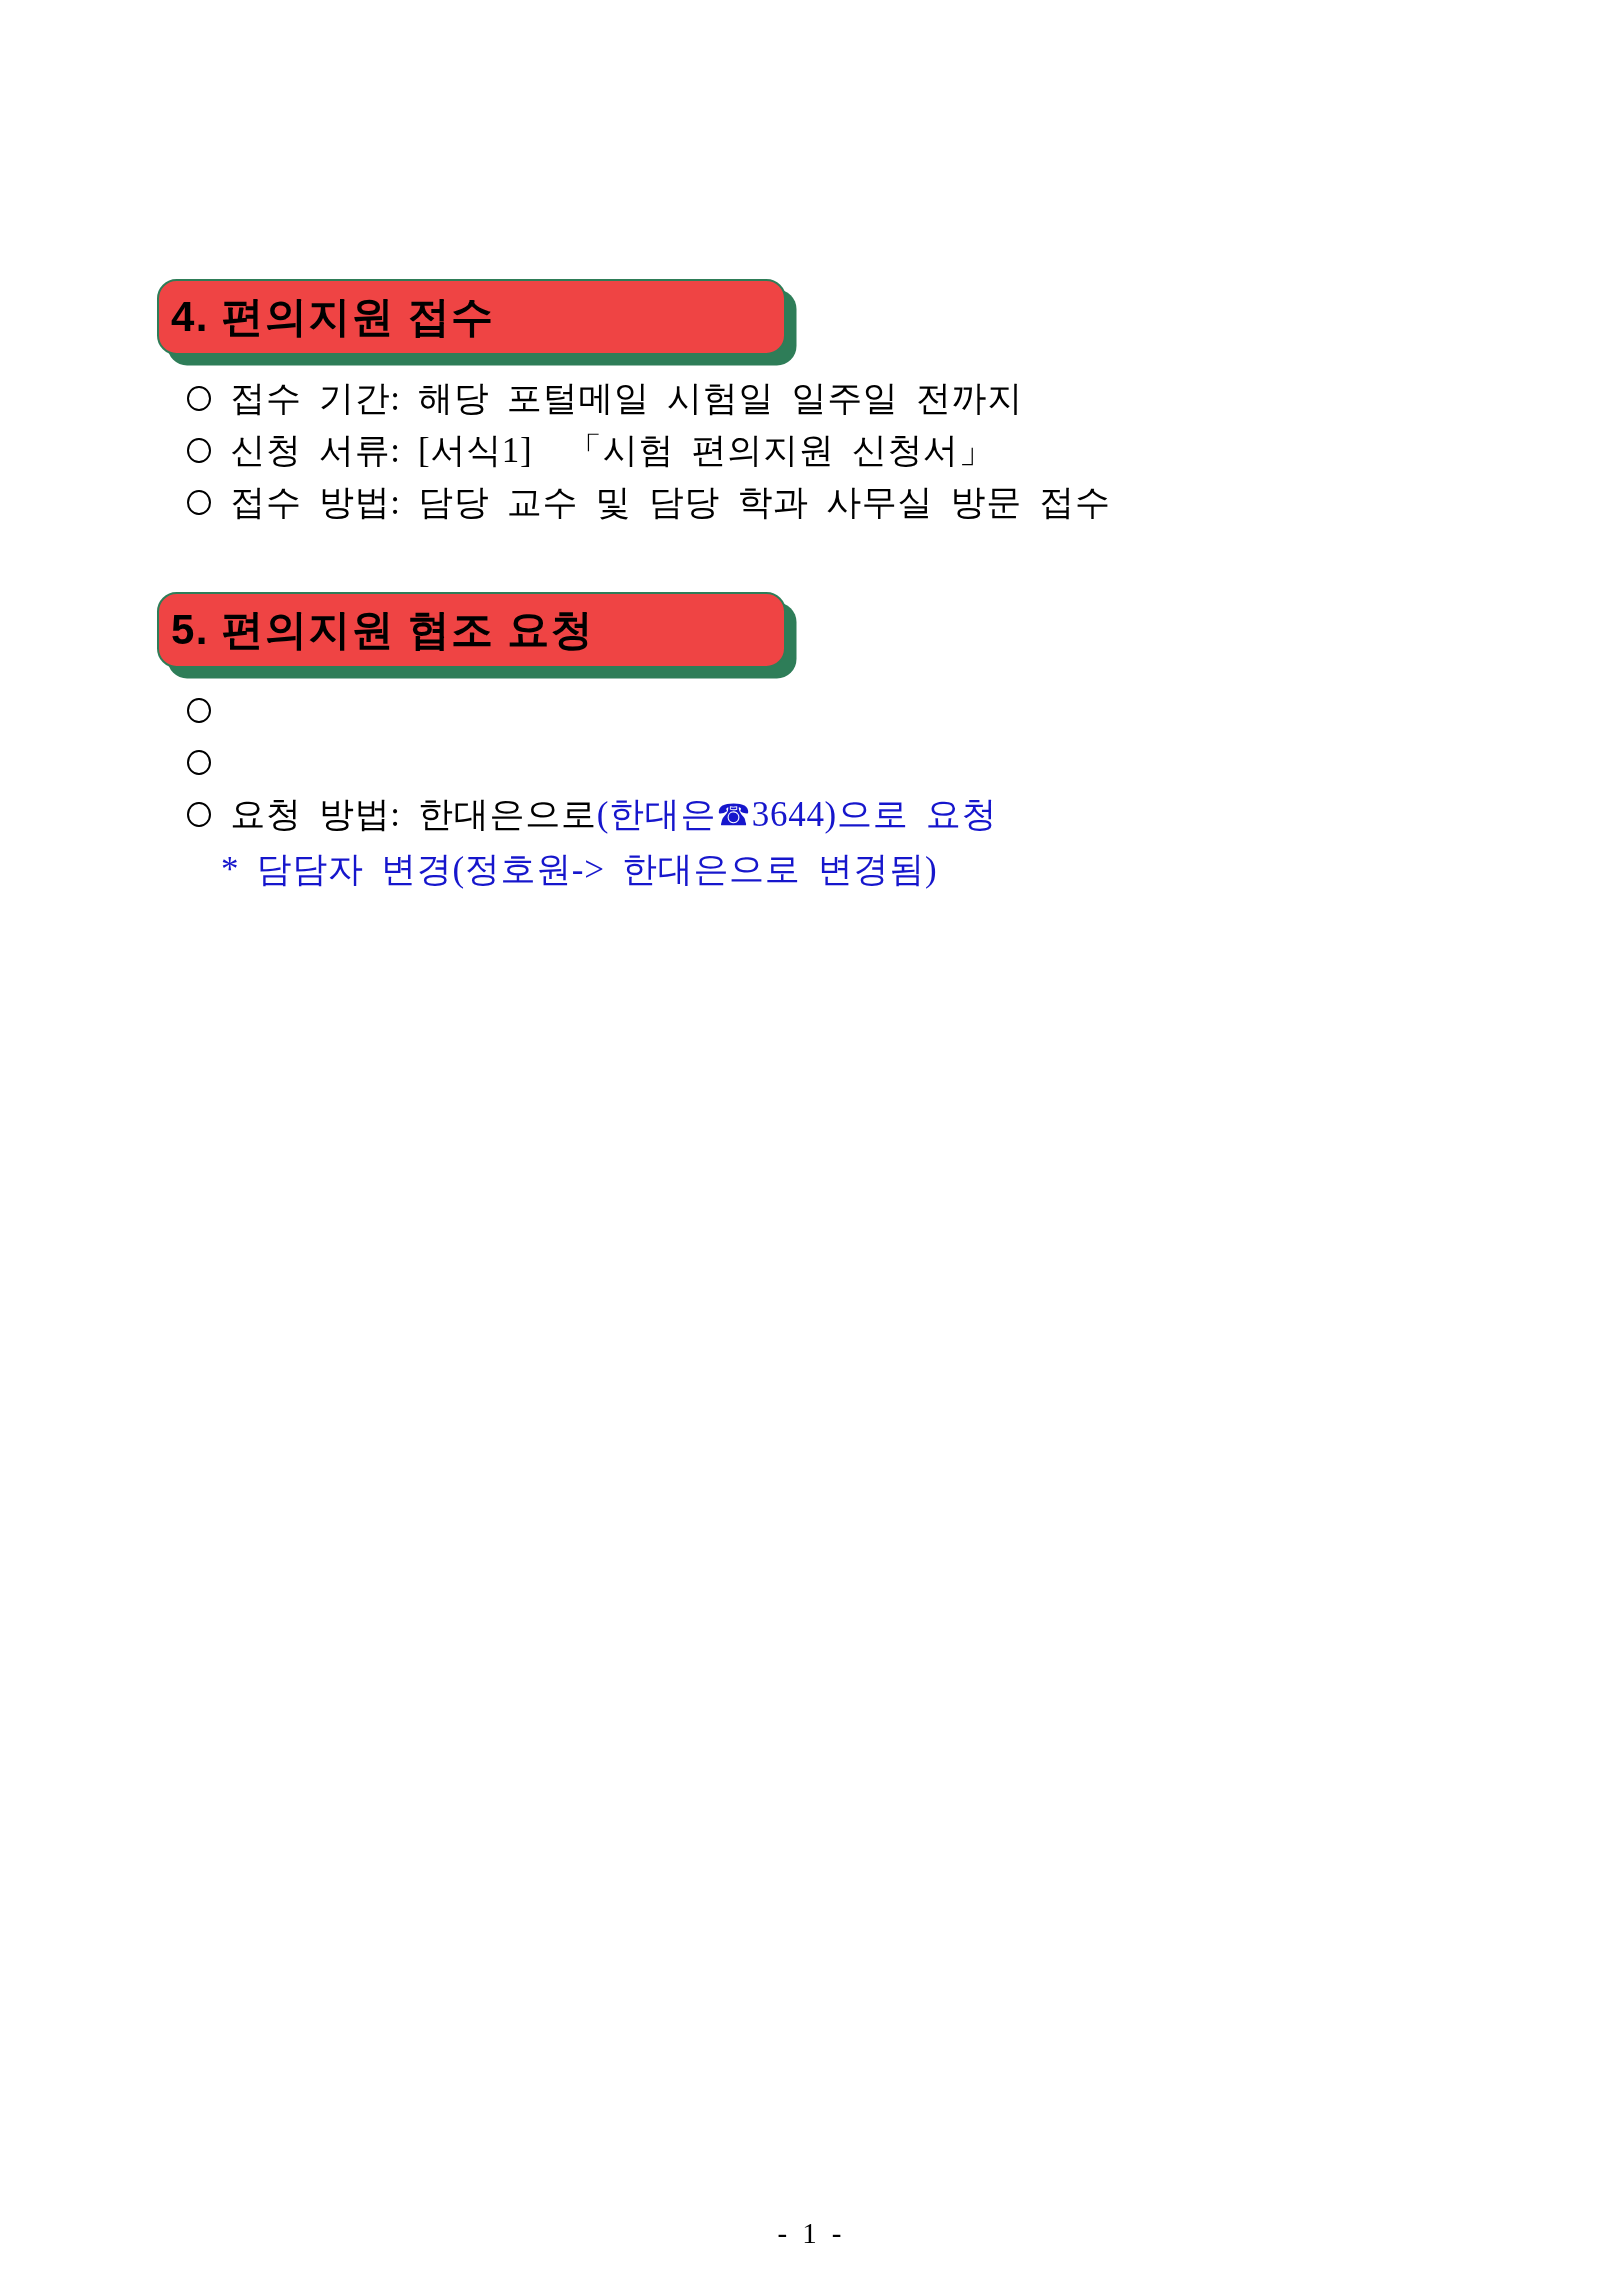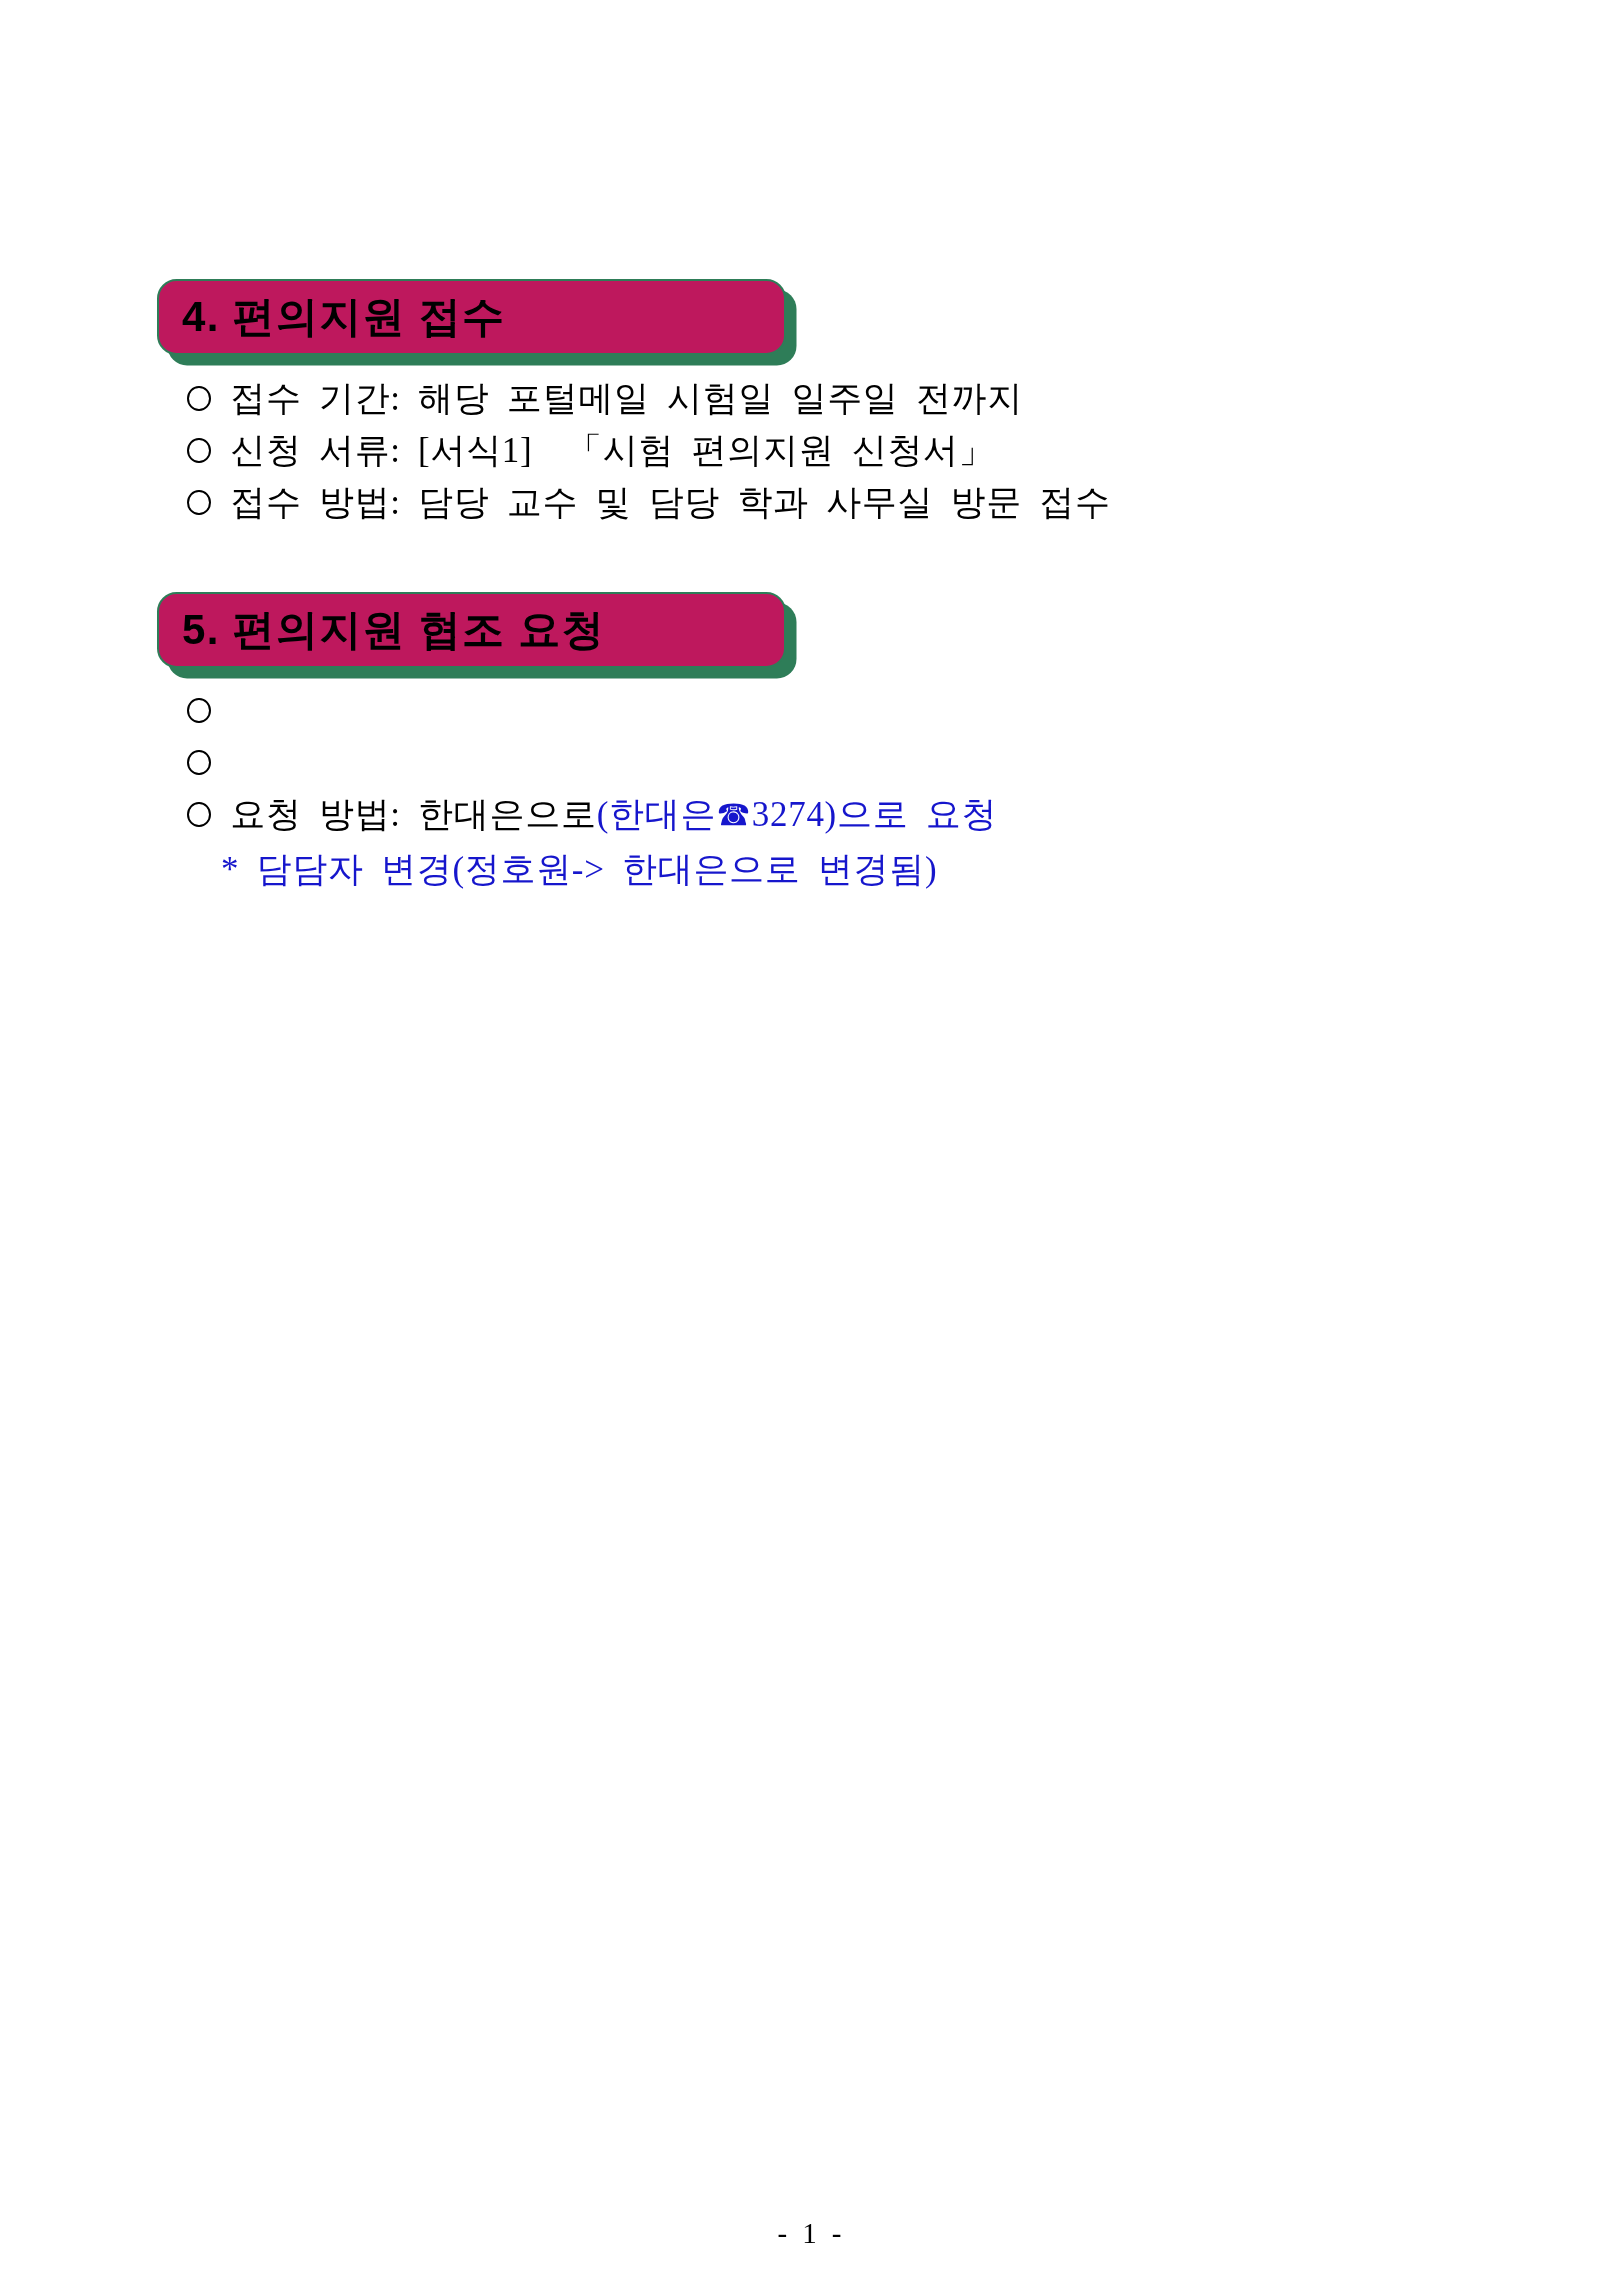--- a/index.html
+++ b/index.html
@@ -17,27 +17,27 @@
     color: var(--text, #000000);
   }
 
   
   .header-box {
     position: absolute;
     left: 157px;
     width: 629px;
     height: 76px;
     box-sizing: border-box;
-    background: #be185d;
+    background: #ef4444;
     border: 2px solid var(--green, #2e7d58);
     border-radius: 19.6px;
     box-shadow: 10.5px 10.5px 0 0 var(--green, #2e7d58);
     display: flex;
     align-items: center;
-    padding-left: 23px;
+    padding-left: 12px;
   }
   .header-box.first  { top: 279px; }
   .header-box.second { top: 592px; }
   .section-title {
     font-family: "Liberation Sans", "DejaVu Sans", sans-serif;
     font-weight: bold;
     font-size: 42px;
     letter-spacing: 1.3px;
     color: #000000;
     white-space: pre;
@@ -132,21 +132,21 @@
 
   <div class="bullet-list second">
     <div class="bullet-row">
       <span class="bullet-circle"></span>
     </div>
     <div class="bullet-row">
       <span class="bullet-circle"></span>
     </div>
     <div class="bullet-row">
       <span class="bullet-circle"></span>
-      <span class="bullet-text"><span>요청 방법: 한대은으로</span><span class="blue-part">(한대은☎3274)으로 요청</span></span>
+      <span class="bullet-text"><span>요청 방법: 한대은으로</span><span class="blue-part">(한대은☎3644)으로 요청</span></span>
     </div>
     <div class="note-row">
       <span class="note-text">* 담담자 변경(정호원-&gt; 한대은으로 변경됨)</span>
     </div>
   </div>
 
   <div class="page-number">- 1 -</div>
 
 </div>
 

